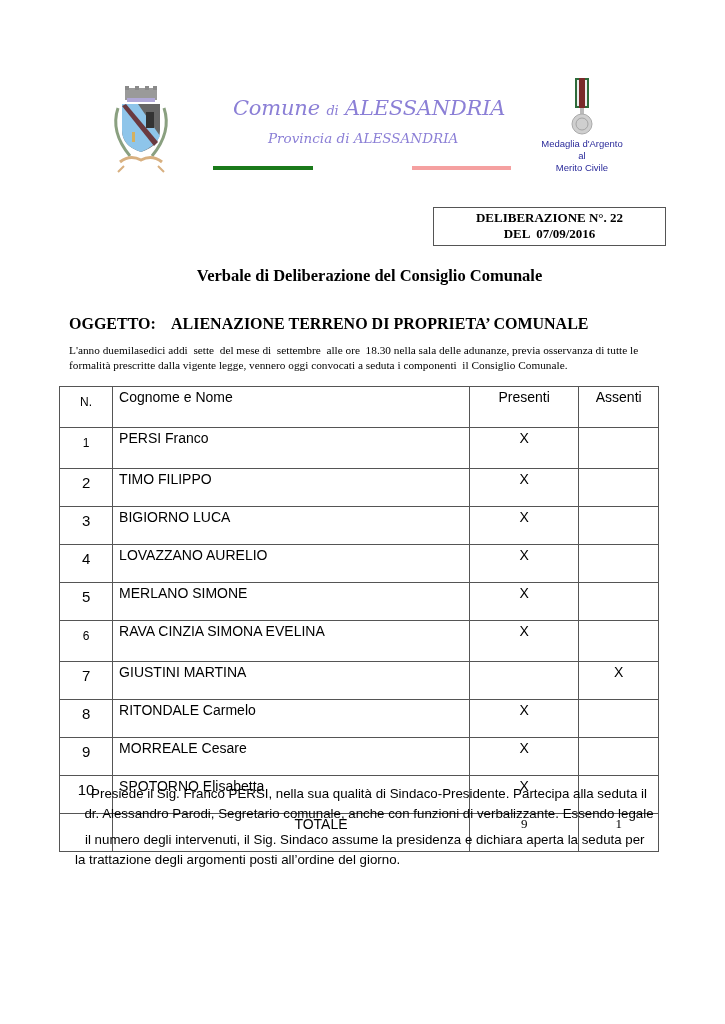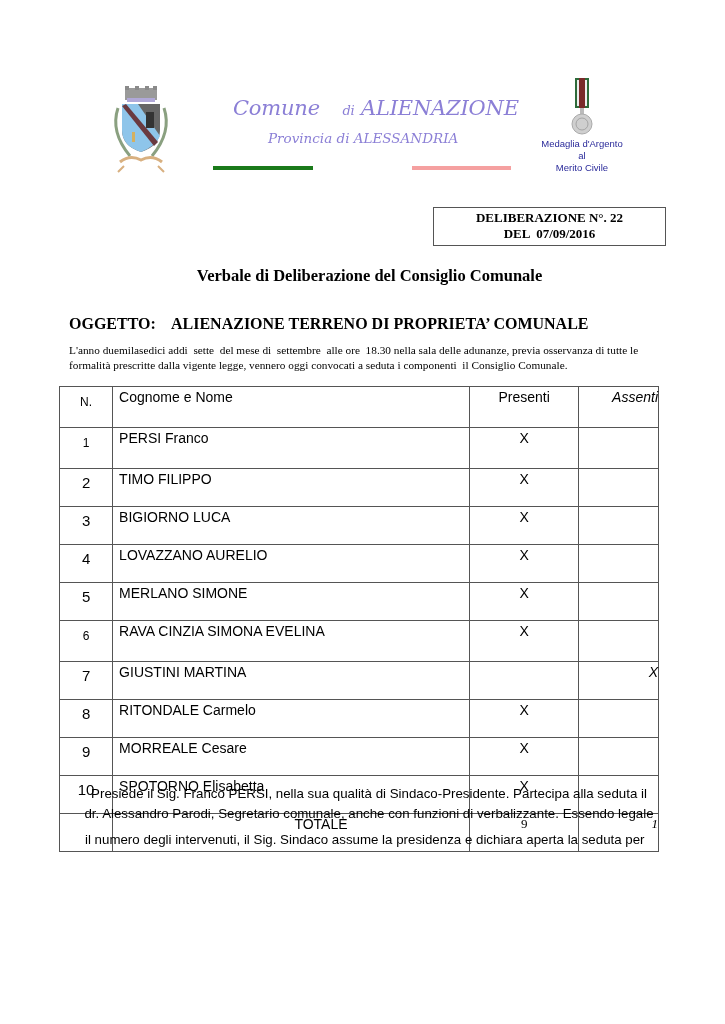--- a/index.html
+++ b/index.html
@@ -2,42 +2,42 @@
 <html><head>
 <meta charset="utf-8">
 <style>
   html, body { margin:0; padding:0; background:#ffffff; }
   body { width:725px; height:1024px; position:relative; overflow:hidden; font-family:"Liberation Serif", serif; color:#000; }
   .abs { position:absolute; }
 
   
   #crest { left:108px; top:84px; width:66px; height:92px; }
   #comune-title { left:233px; top:96px; font-family:"DejaVu Serif", serif; font-style:italic; font-size:21px; color:#8b7fd6; white-space:nowrap; letter-spacing:-0.2px; }
-  #comune-title .small { font-size:13px;margin-left:16px; }
+  #comune-title .small { font-size:13px; }
   #provincia { left:268px; top:130px; font-family:"DejaVu Serif", serif; font-style:italic; font-size:13.5px; color:#8b7fd6; white-space:nowrap; }
   #bar-green { left:213px; top:166px; width:100px; height:4px; background:#1a7a1a; }
   #bar-red { left:412px; top:166px; width:99px; height:4px; background:#f5a0a0; }
 
   #medal { left:570px; top:78px; width:24px; height:60px; }
   #medal-caption { left:527px; top:138px; width:110px; text-align:center; font-family:"Liberation Sans", sans-serif; font-weight:normal; font-size:9.5px; line-height:12px; color:#2a2a9a; }
 
   
   #delib-box { left:433px; top:207px; width:233px; height:39px; border:1px solid #555; box-sizing:border-box; text-align:center; font-weight:bold; font-size:13px; line-height:16px; padding-top:2px; }
 
   #doc-title { left:0; width:725px; top:266px; text-align:center; font-weight:bold; font-size:16.5px;margin-left:7px; }
   #oggetto { left:69px; top:315px; font-weight:bold; font-size:16px; white-space:pre; }
   #intro { left:69px; top:343px; width:590px; font-size:11.3px; line-height:15px; }
 
   
   table#presenze { position:absolute; left:59px; top:386px; width:600px; border-collapse:collapse; font-family:"Liberation Sans", sans-serif; }
   #presenze td { border:1px solid #555; height:32px; padding:0; vertical-align:top; font-size:14px; }
   #presenze .c-n { width:58px; text-align:center; padding-top:5px; }
   #presenze .c-name { width:336px; padding-left:6px; padding-top:2px; }
   #presenze .c-pres { width:118px; text-align:center; padding-top:2px; }
-  #presenze .c-ass { width:84px; text-align:right; padding-top:2px;font-style:italic; }
+  #presenze .c-ass { width:84px; text-align:center; padding-top:2px; }
   #presenze .hdr-n { font-size:12px; padding-top:8px; }
   #presenze .small-n { font-size:12px; padding-top:8px; }
   #presenze .big-n { font-size:15px; padding-top:5px; }
   #presenze .tot-label { text-align:center; padding-left:60px; }
   #presenze .serif-num { font-family:"Liberation Serif", serif; font-size:13px; padding-top:2px; }
 
   #closing { left:74px; top:784px; width:590px; font-family:"Liberation Sans", sans-serif; font-size:13.3px; line-height:20px; text-align:center; }
   #closing2 { left:75px; top:830px; width:590px; font-family:"Liberation Sans", sans-serif; font-size:13.3px; line-height:20px; }
   #closing2 .l1 { padding-left:10px; }
 </style>
@@ -59,21 +59,21 @@
   <rect x="38" y="28" width="8" height="16" fill="#333"></rect>
   <rect x="24" y="48" width="3" height="10" fill="#d4b060"></rect>
 
   <path d="M10 24 Q2 48 22 72" stroke="#8aa080" stroke-width="3" fill="none"></path>
   <path d="M56 24 Q64 48 44 72" stroke="#8aa080" stroke-width="3" fill="none"></path>
 
   <path d="M12 78 Q22 70 33 76 Q44 70 54 78" stroke="#d8b080" stroke-width="3" fill="none"></path>
   <path d="M16 82 L10 88 M50 82 L56 88" stroke="#d8b080" stroke-width="2"></path>
 </svg>
 
-<div id="comune-title" class="abs"><span>Comune</span> <span class="small">di</span> <span>ALIENAZIONE</span></div>
+<div id="comune-title" class="abs"><span>Comune</span> <span class="small">di</span> <span>ALESSANDRIA</span></div>
 <div id="provincia" class="abs">Provincia di ALESSANDRIA</div>
 <div id="bar-green" class="abs"></div>
 <div id="bar-red" class="abs"></div>
 
 <svg id="medal" class="abs" viewBox="0 0 24 60">
   <rect x="5" y="0" width="14" height="30" fill="#2e6b3a"></rect>
   <rect x="9" y="0" width="6" height="30" fill="#7a2a2a"></rect>
   <rect x="7" y="2" width="2" height="26" fill="#eee"></rect>
   <rect x="15" y="2" width="2" height="26" fill="#eee"></rect>
   <rect x="10" y="30" width="4" height="6" fill="#bbb"></rect>
@@ -171,13 +171,14 @@
   </tr>
 </tbody>
   </table>
 
 <div id="closing" class="abs">
   <div>Presiede il Sig. Franco PERSI, nella sua qualità di Sindaco-Presidente. Partecipa alla seduta il</div>
   <div>dr. Alessandro Parodi, Segretario comunale, anche con funzioni di verbalizzante. Essendo legale</div>
 </div>
 <div id="closing2" class="abs">
   <div class="l1">il numero degli intervenuti, il Sig. Sindaco assume la presidenza e dichiara aperta la seduta per</div>
+  <div>la trattazione degli argomenti posti all’ordine del giorno.</div>
 </div>
 
 </body></html>

